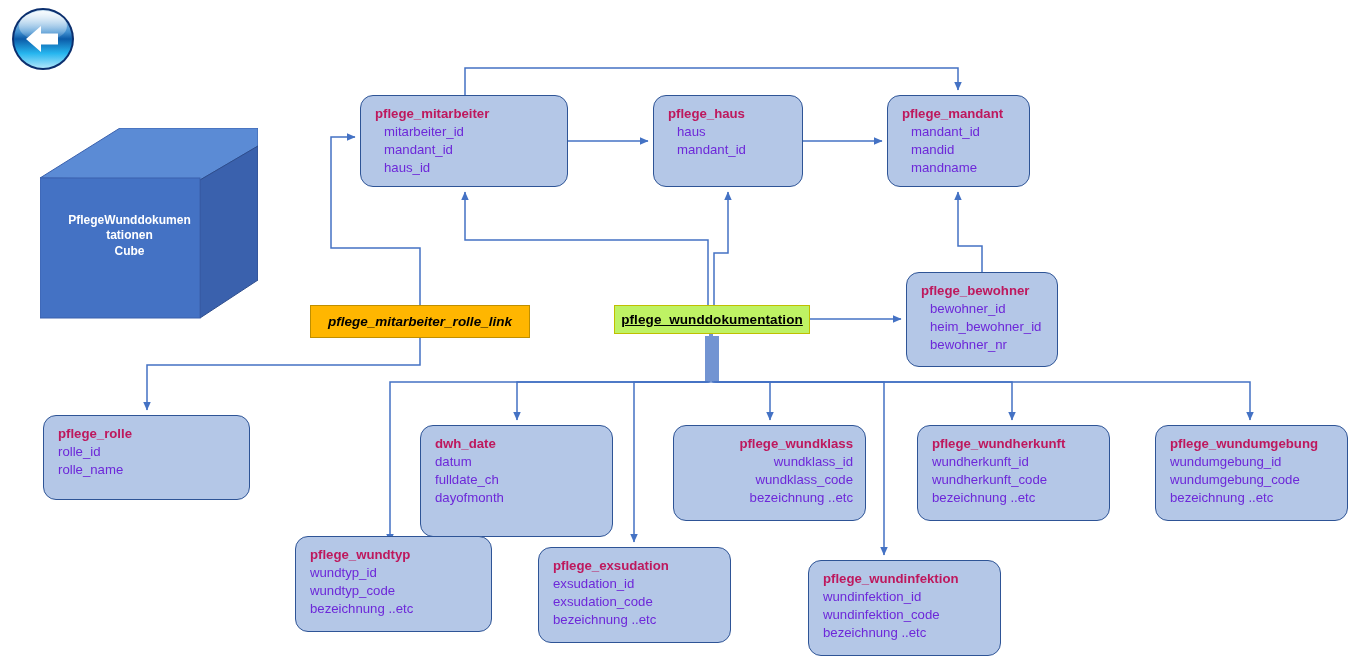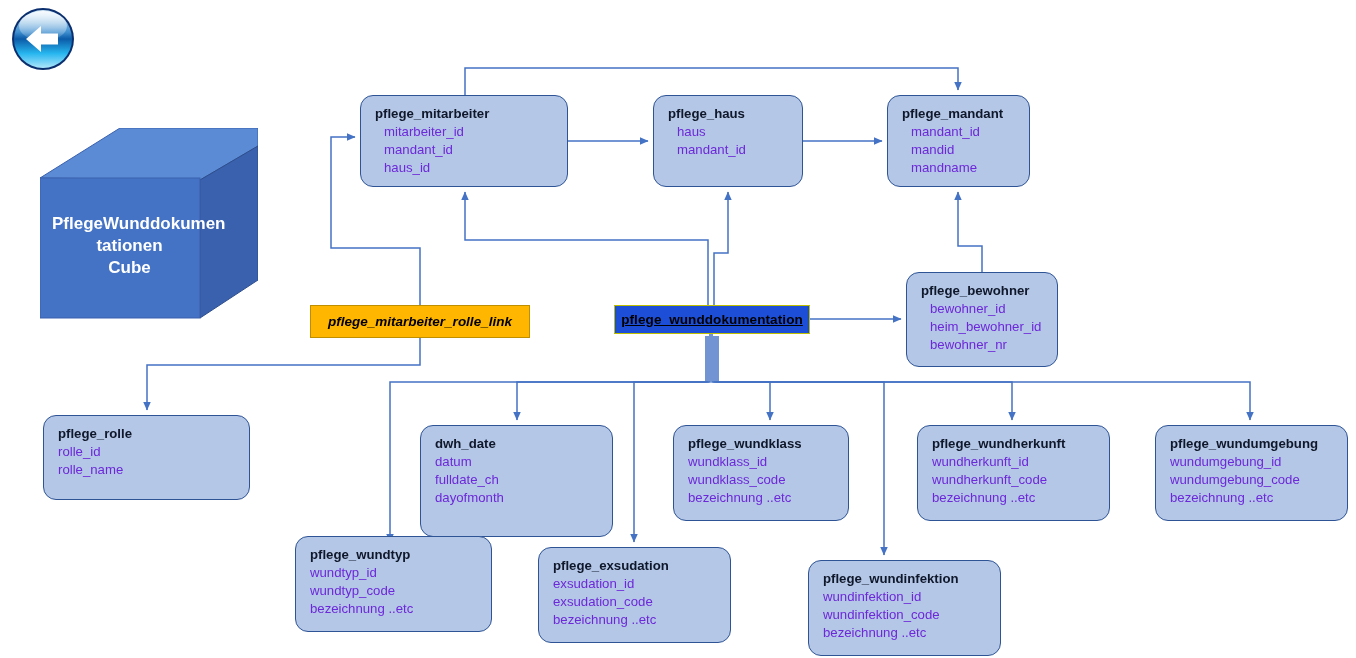--- a/index.html
+++ b/index.html
@@ -46,40 +46,40 @@
     width: 218px;
     height: 218px;
   }
   .cube-label {
     position: absolute;
     left: 52px;
     top: 213px;
     width: 155px;
     text-align: center;
     color: #ffffff;
-    font-size: 17px;
+    font-size: 12px;
     font-weight: bold;
     line-height: 1.28;
     white-space: pre-line;
     pointer-events: none;
   }
 
   
   .node {
     position: absolute;
     box-sizing: border-box;
     background: #b4c7e7;
     border: 1.4px solid #2e5496;
     border-radius: 13px;
     padding: 9px 12px 6px 14px;
   }
   .node .title {
     font-size: 13.2px;
     font-weight: bold;
-    color: #0f172a;
+    color: #be185d;
     line-height: 1.35;
     white-space: nowrap;
   }
   .node .field {
     font-size: 13.2px;
     color: #6d28d9;
     line-height: 1.38;
     padding-left: 9px;
     white-space: nowrap;
   }
@@ -96,21 +96,21 @@
     font-size: 13.5px;
     font-weight: bold;
     color: #000000;
   }
   .tag.orange {
     background: #ffb600;
     border-color: #bf8f00;
     font-style: italic;
   }
   .tag.yellow {
-    background: #1d4ed8;
+    background: #bef264;
     border-color: #bfbf00;
   }
   .tag.yellow span {
     text-decoration: underline;
     letter-spacing: .1px;
   }
 </style>
 </head>
 <body>
 
@@ -219,21 +219,21 @@
         <div class="title">pflege_rolle</div>
         <div class="field">rolle_id</div>
         <div class="field">rolle_name</div>
       </div>
       <div class="node flush" style="left: 420px; top: 425px; width: 193px; height: 112px;">
         <div class="title">dwh_date</div>
         <div class="field">datum</div>
         <div class="field">fulldate_ch</div>
         <div class="field">dayofmonth</div>
       </div>
-      <div class="node flush" style="left: 673px; top: 425px; width: 176px; height: 96px;">
+      <div class="node flush" style="left: 673px; top: 425px; width: 193px; height: 96px; text-align: right;">
         <div class="title">pflege_wundklass</div>
         <div class="field">wundklass_id</div>
         <div class="field">wundklass_code</div>
         <div class="field">bezeichnung  ..etc</div>
       </div>
       <div class="node flush" style="left: 917px; top: 425px; width: 193px; height: 96px;">
         <div class="title">pflege_wundherkunft</div>
         <div class="field">wundherkunft_id</div>
         <div class="field">wundherkunft_code</div>
         <div class="field">bezeichnung  ..etc</div>

